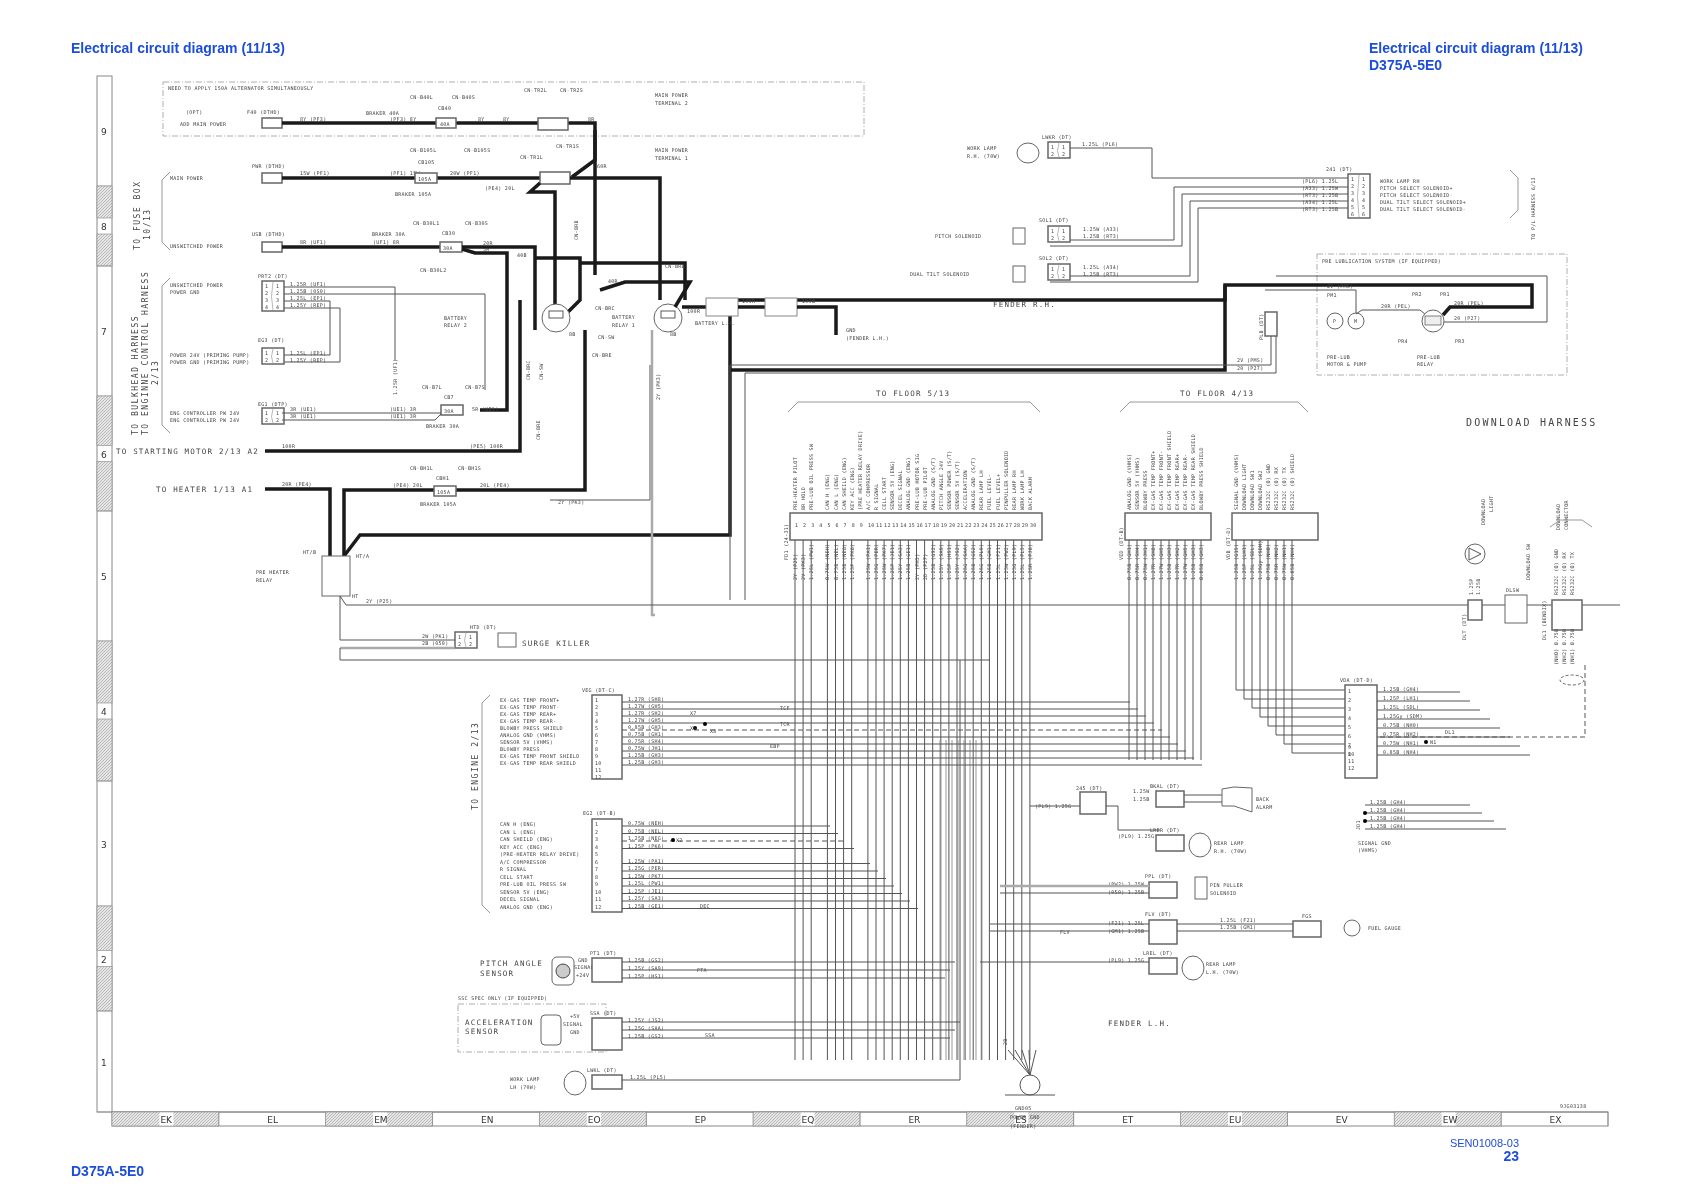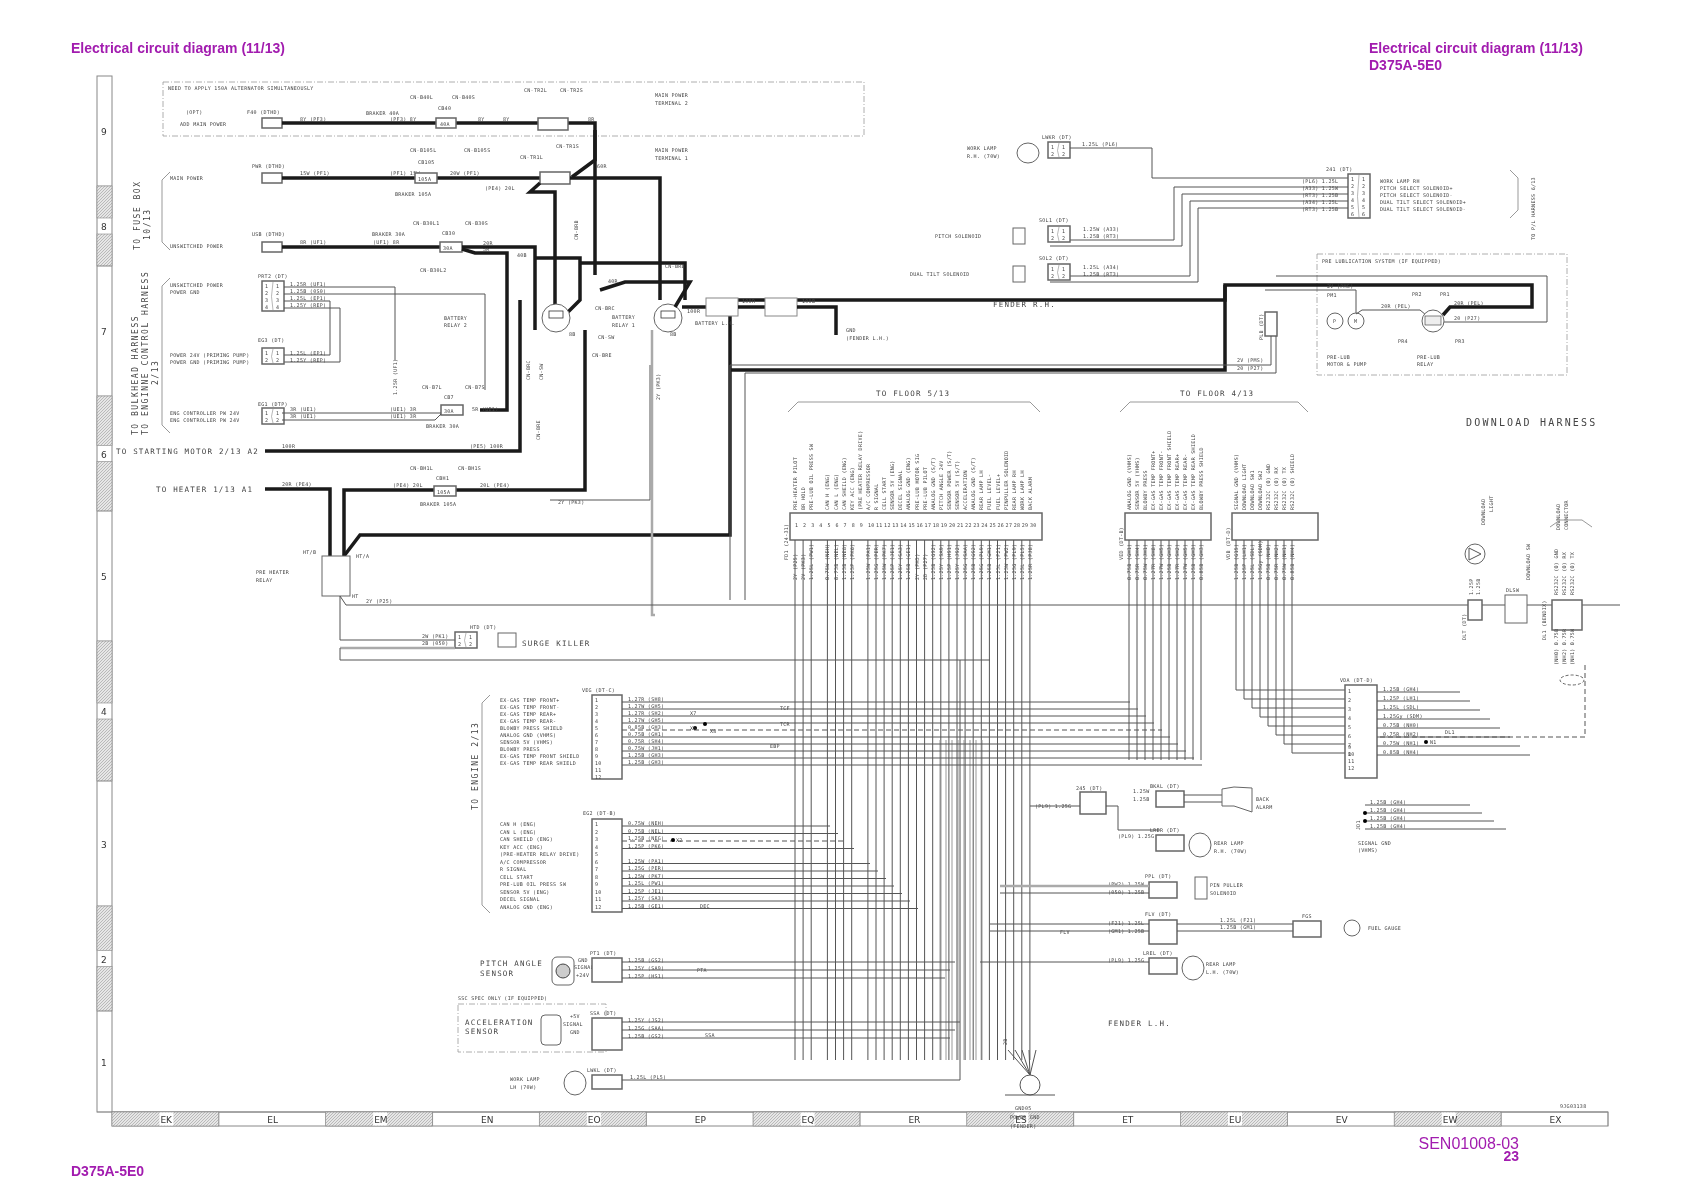--- a/index.html
+++ b/index.html
@@ -1,21 +1,21 @@
 <!DOCTYPE html>
 <html><head>
 <meta charset="utf-8">
 <style>
   html, body { margin: 0; padding: 0; background: #ffffff; }
   body { width: 1684px; height: 1191px; position: relative; overflow: hidden; font-family: "Liberation Sans", sans-serif; }
-  .hdr { position: absolute; font-family: "Liberation Sans", sans-serif; font-weight: bold; color: #a21caf; font-size: 14px; line-height: 17px; }
+  .hdr { position: absolute; font-family: "Liberation Sans", sans-serif; font-weight: bold; color: #1d4ed8; font-size: 14px; line-height: 17px; }
   #hdr-left { left: 71px; top: 40px; }
   #hdr-right { left: 1369px; top: 40px; }
   #ftr-model { left: 71px; top: 1163px; font-size: 14px; }
-  #ftr-doc { right: 165px; top: 1135px; font-weight: normal; font-size: 16px; text-align: left; }
+  #ftr-doc { right: 165px; top: 1135px; font-weight: normal; font-size: 11px; text-align: left; }
   #ftr-page { right: 165px; top: 1148px; font-size: 14px; text-align: right; }
   #hdr-right span { display: block; }
   svg#diagram { position: absolute; left: 0; top: 0; }
   svg text { font-family: "DejaVu Sans Mono", monospace; fill: #444; }
   .lbl { font-size: 7.5px; letter-spacing: 1.2px; }
   .sm { font-size: 5px; letter-spacing: 0.3px; }
   .md { font-size: 8px; letter-spacing: 1.5px; }
   .lg { font-size: 10px; letter-spacing: 2.2px; }
   .grid { font-size: 9px; fill: #333; font-family: "DejaVu Sans", sans-serif; }
   .w-heavy { stroke: #1a1a1a; stroke-width: 3.5; fill: none; }

